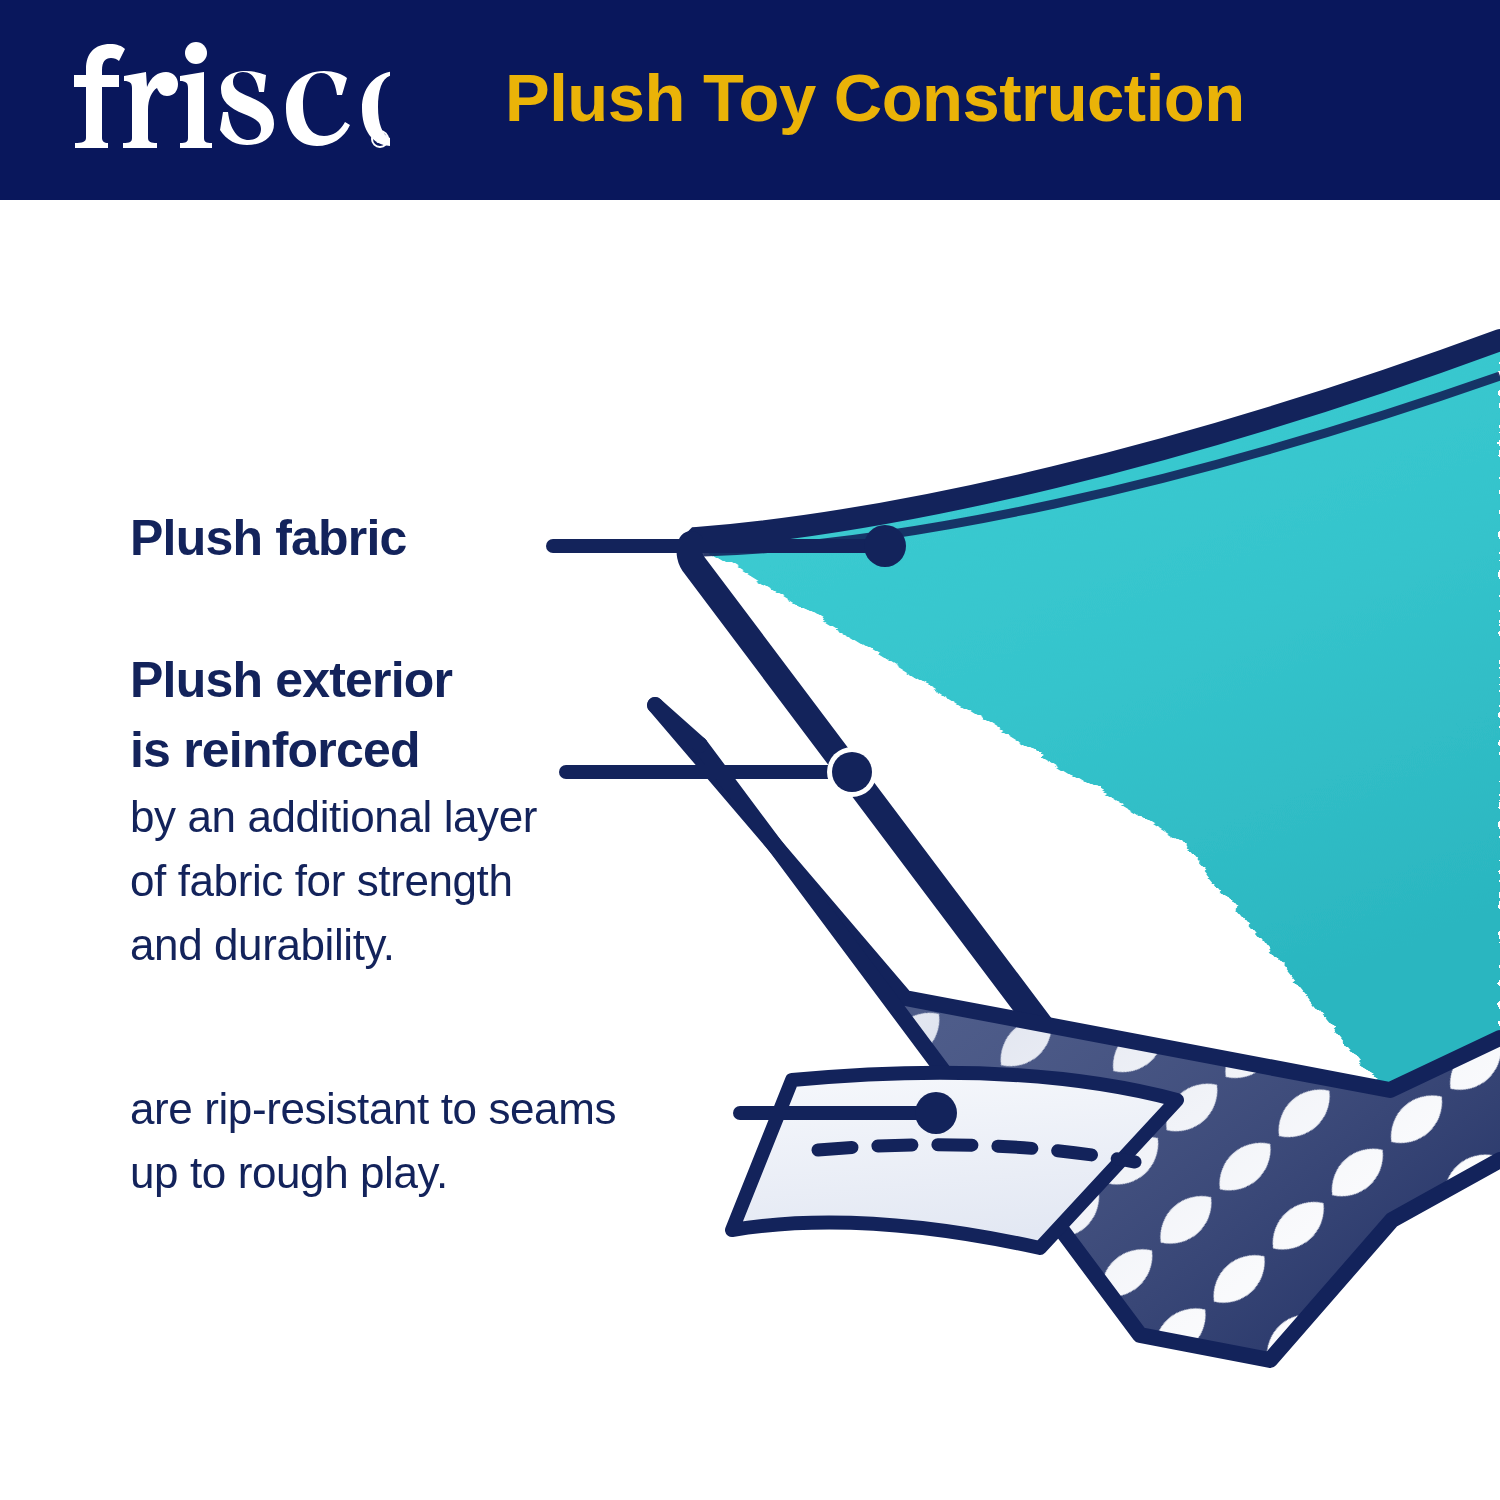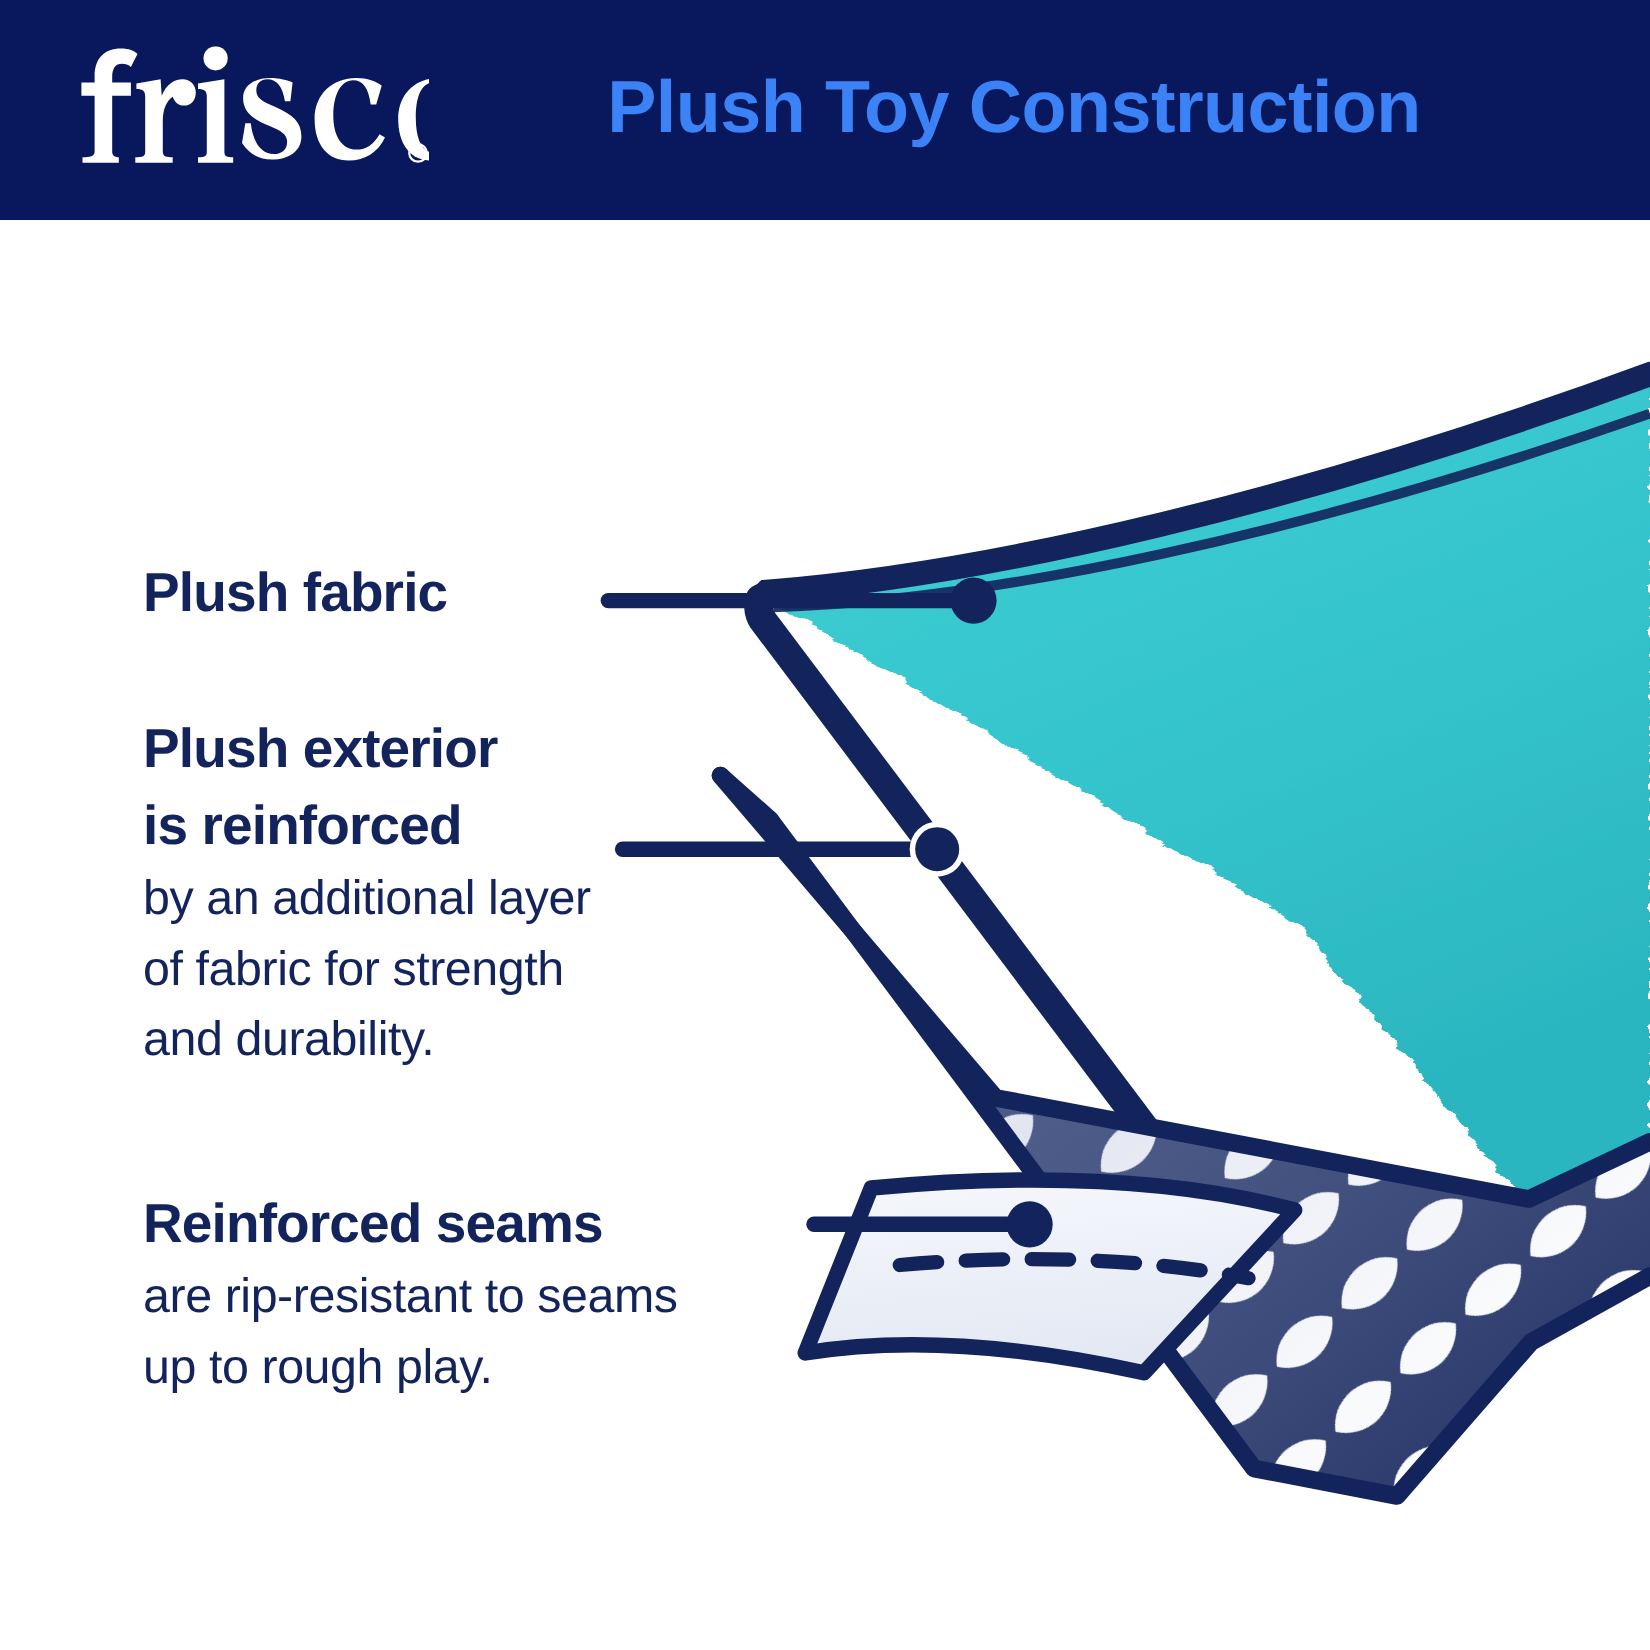--- a/index.html
+++ b/index.html
@@ -33,27 +33,26 @@
     left: 70px;
     top: 42px;
     width: 320px;
     height: 110px;
   }
   #header-title {
     position: absolute;
     left: 505px;
     top: 48px;
     width: 900px;
-    color: #3b82f6;
+    color: #eab308;
     font-size: 67px;
     font-weight: bold;
     letter-spacing: -0.5px;
     line-height: 100px;
     white-space: nowrap;
-    margin-left: 47px;
   }
 
   
   #illustration {
     position: absolute;
     left: 0; top: 200px;
     width: 1500px;
     height: 1300px;
   }
 
@@ -248,18 +247,17 @@
     <div class="callout-body">by an additional layer
 of fabric for strength
 and durability.</div>
   </div>
 
   <div class="callout" id="callout-1">
     <div class="callout-head">Plush fabric</div>
   </div>
 
   <div class="callout" id="callout-3">
-    <div class="callout-head">Reinforced seams</div>
     <div class="callout-body">are rip-resistant to seams
 up to rough play.</div>
   </div>
 
 </div>
 
 </body></html>

